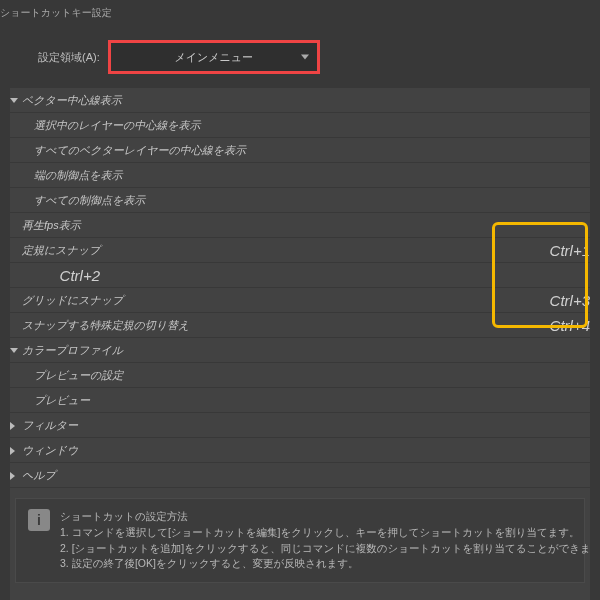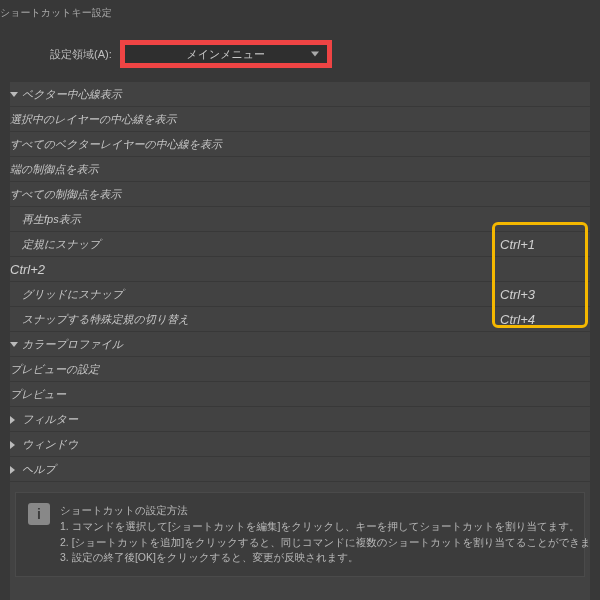--- a/index.html
+++ b/index.html
@@ -15,28 +15,27 @@
   .title-bar {
     text-align: left;
     padding: 6px 0 12px;
     color: #a8a8a8;
     font-size: 10px;
   }
   .settings-bar {
     display: flex;
     align-items: center;
     padding: 8px 14px 14px 38px;
-    margin-left: 12px;
   }
   .settings-label { color: #c0c0c0; margin-right: 8px; }
   .dropdown {
     width: 212px;
-    height: 28px;
+    height: 34px;
     background: #2f2f2f;
-    border: 5px solid #ef4444;
+    border: 3px solid #ef4444;
     display: flex;
     align-items: center;
     justify-content: center;
     position: relative;
     color: #c8c8c8;
     cursor: pointer;
   }
   .dropdown .chev {
     position: absolute;
     right: 8px;
@@ -56,21 +55,21 @@
   .row {
     display: flex;
     align-items: center;
     height: 25px;
     border-bottom: 1px solid #383838;
     cursor: pointer;
     font-style: italic;
   }
   .row .label { flex: 1; padding-left: 0; }
   .indent-0 { padding-left: 14px; }
-  .indent-1 { padding-left: 34px; }
+  .indent-1 { padding-left: 34px; margin-left: 24px; }
   .chevron {
     display: inline-block;
     width: 8px;
     margin-right: 4px;
     color: #bbb;
   }
   .chevron.down::before {
     content: "";
     display: inline-block;
     width: 0; height: 0;
@@ -83,22 +82,22 @@
     content: "";
     display: inline-block;
     width: 0; height: 0;
     border-top: 4px solid transparent;
     border-bottom: 4px solid transparent;
     border-left: 5px solid #bbb;
     vertical-align: middle;
   }
   .shortcut-col {
     width: 90px;
-    text-align: left;
-    font-size: 13px;
+    text-align: right;
+    font-size: 15px;
     color: #d0d0d0;
   }
   .highlight-box {
     position: absolute;
     border: 3px solid #f5b800;
     border-radius: 6px;
     pointer-events: none;
   }
   .info-box {
     margin: 10px 5px 0;

